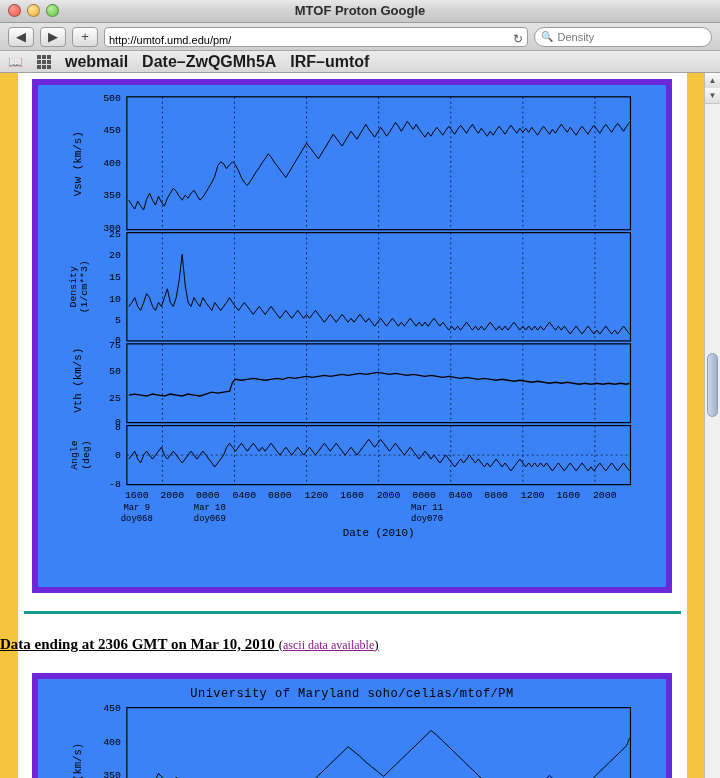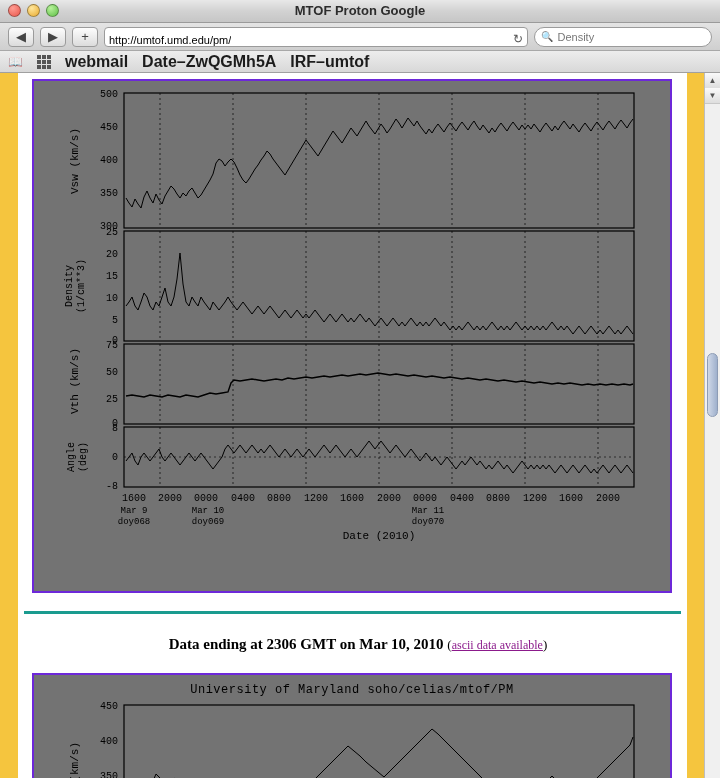--- a/index.html
+++ b/index.html
@@ -175,45 +175,45 @@
     width: 11px; height: 64px;
     border-radius: 6px;
     background: linear-gradient(to right, #cfd8e8, #9fb0cc);
     border: 1px solid #8d9cb5;
     box-sizing: border-box;
   }
 
   
   .plot-frame {
     position: absolute;
-    border: 2px solid #6d28d9;
-    background: #737373;
+    border: 6px solid #6d28d9;
+    background: #3b82f6;
     box-sizing: border-box;
   }
   #plot1 { left: 32px; top: 6px; width: 640px; height: 514px; }
   #plot2 { left: 32px; top: 600px; width: 640px; height: 180px; }
 
   .divider {
     position: absolute;
     left: 24px;
     width: 657px;
     height: 3px;
     background: #1a9b8f;
   }
   #divider1 { top: 538px; }
 
   .data-heading {
     position: absolute;
     left: 0; top: 563px;
     width: 716px;
-    text-align: center;
     font-size: 15px;
     font-weight: bold;
     color: #000;
     font-family: "Liberation Serif", serif;
+    text-decoration: underline;
   }
   .data-heading .link {
     font-size: 12px;
     font-weight: normal;
     color: #8b1a8b;
     text-decoration: underline;
     font-family: "Liberation Serif", serif;
   }
   .paren { font-size: 13px; font-weight: normal; }
 

